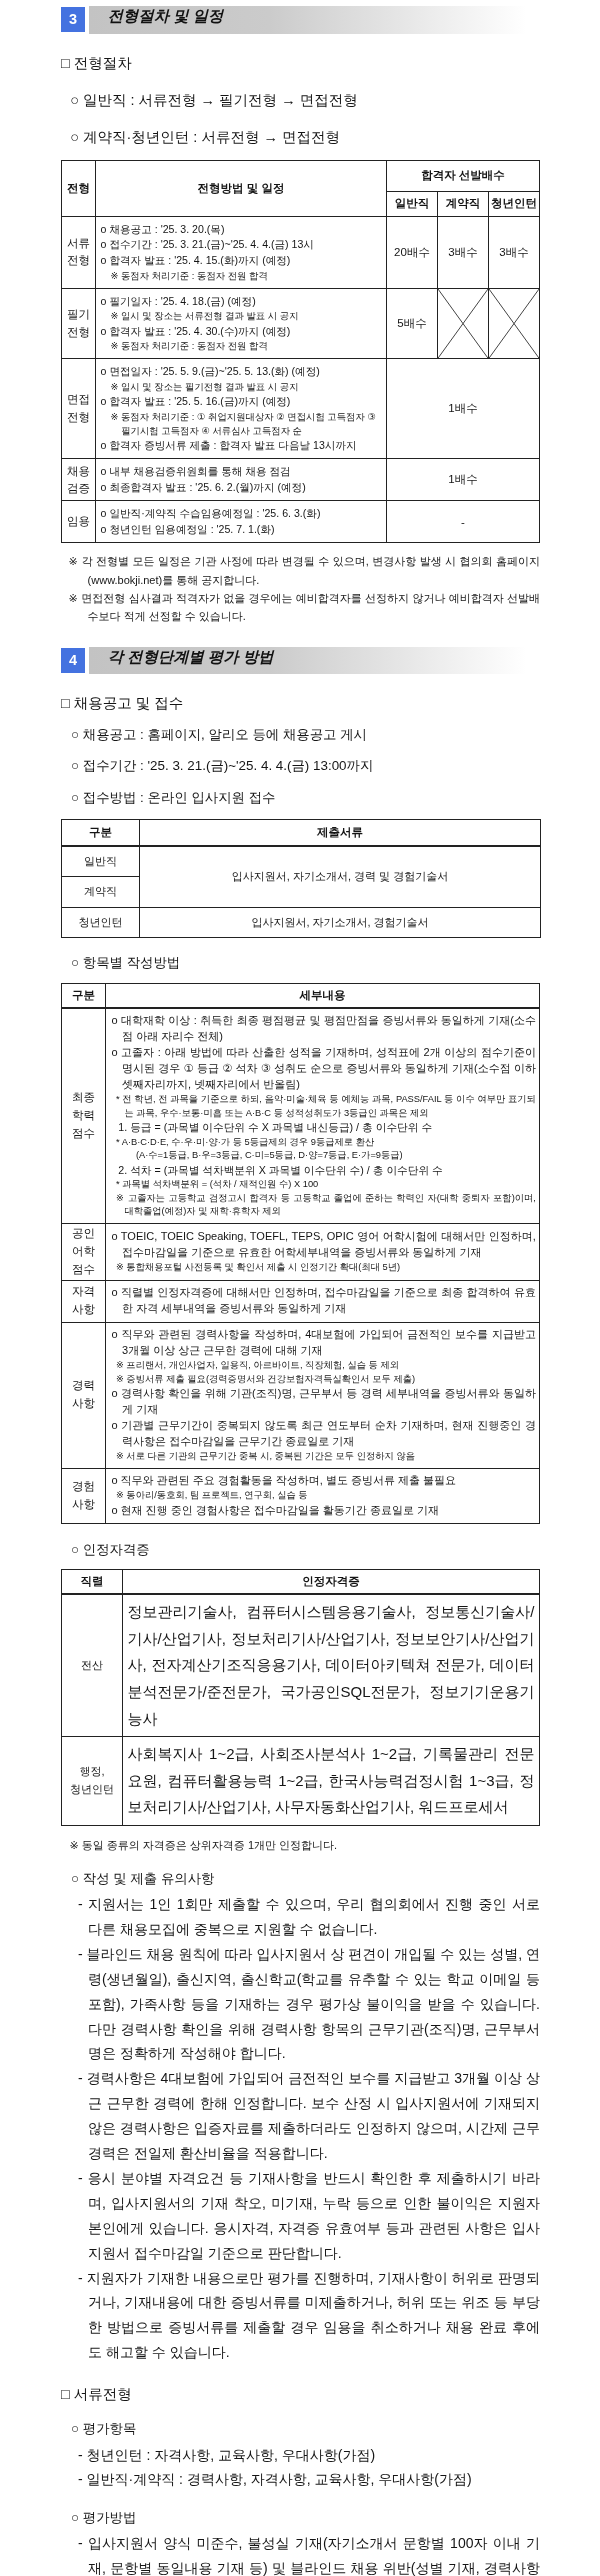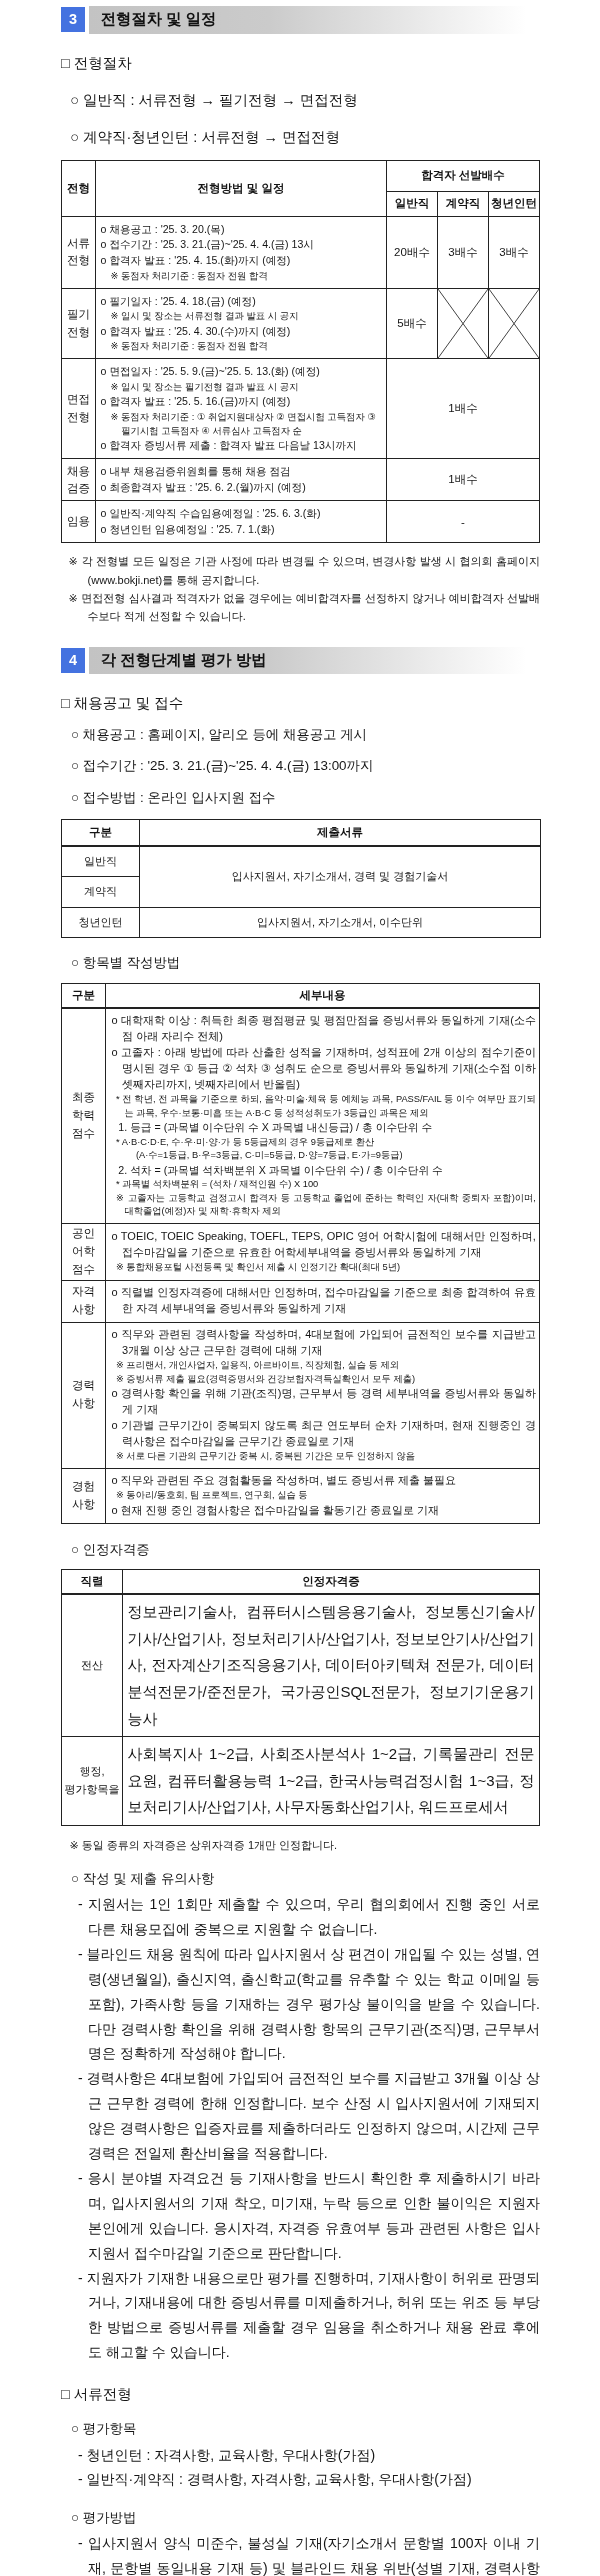--- a/index.html
+++ b/index.html
@@ -8,21 +8,21 @@
     font-family:"Liberation Sans","DejaVu Sans",sans-serif;
   }
   .page{padding:6.1px 61px 0 61px;width:479px;}
 
   
   .sec-header{display:flex;height:27.5px;align-items:stretch;}
   .sec-badge{width:24px;background:#4472e0;color:#fff;font-size:14.5px;font-weight:bold;
     display:flex;align-items:center;justify-content:center;margin:0.8px 0 1.5px 0;}
   .sec-gap{width:3.8px;background:#fff;}
   .sec-bar{flex:1;background:linear-gradient(to right,#c3c3c3 0%,#cbcbcb 40%,#eeeeee 78%,#ffffff 97%);
-    display:flex;align-items:center;padding-left:12px;font-size:15.3px;font-weight:bold;color:#111;}
+    display:flex;align-items:flex-start;padding-left:19px;font-size:15.3px;font-weight:bold;color:#111;font-style:italic;}
 
   .h-sq{font-size:14.5px;font-weight:normal;margin:20px 0 0 0;line-height:19px;}
   .bb{font-size:14.5px;margin:17px 0 0 9.2px;line-height:20.6px;}
   .ob{font-size:13.4px;margin:11.5px 0 0 10px;line-height:20px;}
   .oh{font-size:13.4px;margin:15.3px 0 0 10px;line-height:20px;}
 
   table{border-collapse:collapse;width:479px;table-layout:fixed;}
   th,td{border:0.8px solid #222;vertical-align:middle;}
   table{border:1.1px solid #222;}
   th{font-weight:bold;text-align:center;}
@@ -213,21 +213,21 @@
     <tbody>
       <tr>
         <td>일반직</td>
         <td rowspan="2">입사지원서, 자기소개서, 경력 및 경험기술서</td>
       </tr>
       <tr>
         <td>계약직</td>
       </tr>
       <tr>
         <td>청년인턴</td>
-        <td>입사지원서, 자기소개서, 이수단위</td>
+        <td>입사지원서, 자기소개서, 경험기술서</td>
       </tr>
     </tbody>
   </table>
 
   <div class="oh">○ 항목별 작성방법</div>
 
   <table class="t3">
     <colgroup>
         <col style="width:44px">
         <col style="width:434px">
@@ -308,21 +308,21 @@
         <th>인정자격증</th>
       </tr>
     </thead>
     <tbody>
       <tr>
         <td class="rt">전산</td>
         <td class="txt">정보관리기술사, 컴퓨터시스템응용기술사, 정보통신기술사/기사/산업기사, 정보처리기사/산업기사, 정보보안기사/산업기사, 전자계산기조직응용기사, 데이터아키텍쳐 전문가, 데이터분석전문가/준전문가, 국가공인SQL전문가, 정보기기운용기능사</td>
       </tr>
       <tr>
         <td class="rt">행정,
-평가항목을</td>
+청년인턴</td>
         <td class="txt">사회복지사 1~2급, 사회조사분석사 1~2급, 기록물관리 전문요원, 컴퓨터활용능력 1~2급, 한국사능력검정시험 1~3급, 정보처리기사/산업기사, 사무자동화산업기사, 워드프로세서</td>
       </tr>
     </tbody>
   </table>
 
   <div class="cert-note">※ 동일 종류의 자격증은 상위자격증 1개만 인정합니다.</div>
 
   <div class="oh">○ 작성 및 제출 유의사항</div>
   <div class="hnotes">
       <div class="tl">- 지원서는 1인 1회만 제출할 수 있으며, 우리 협의회에서 진행 중인 서로 다른 채용모집에 중복으로 지원할 수 없습니다.</div>

